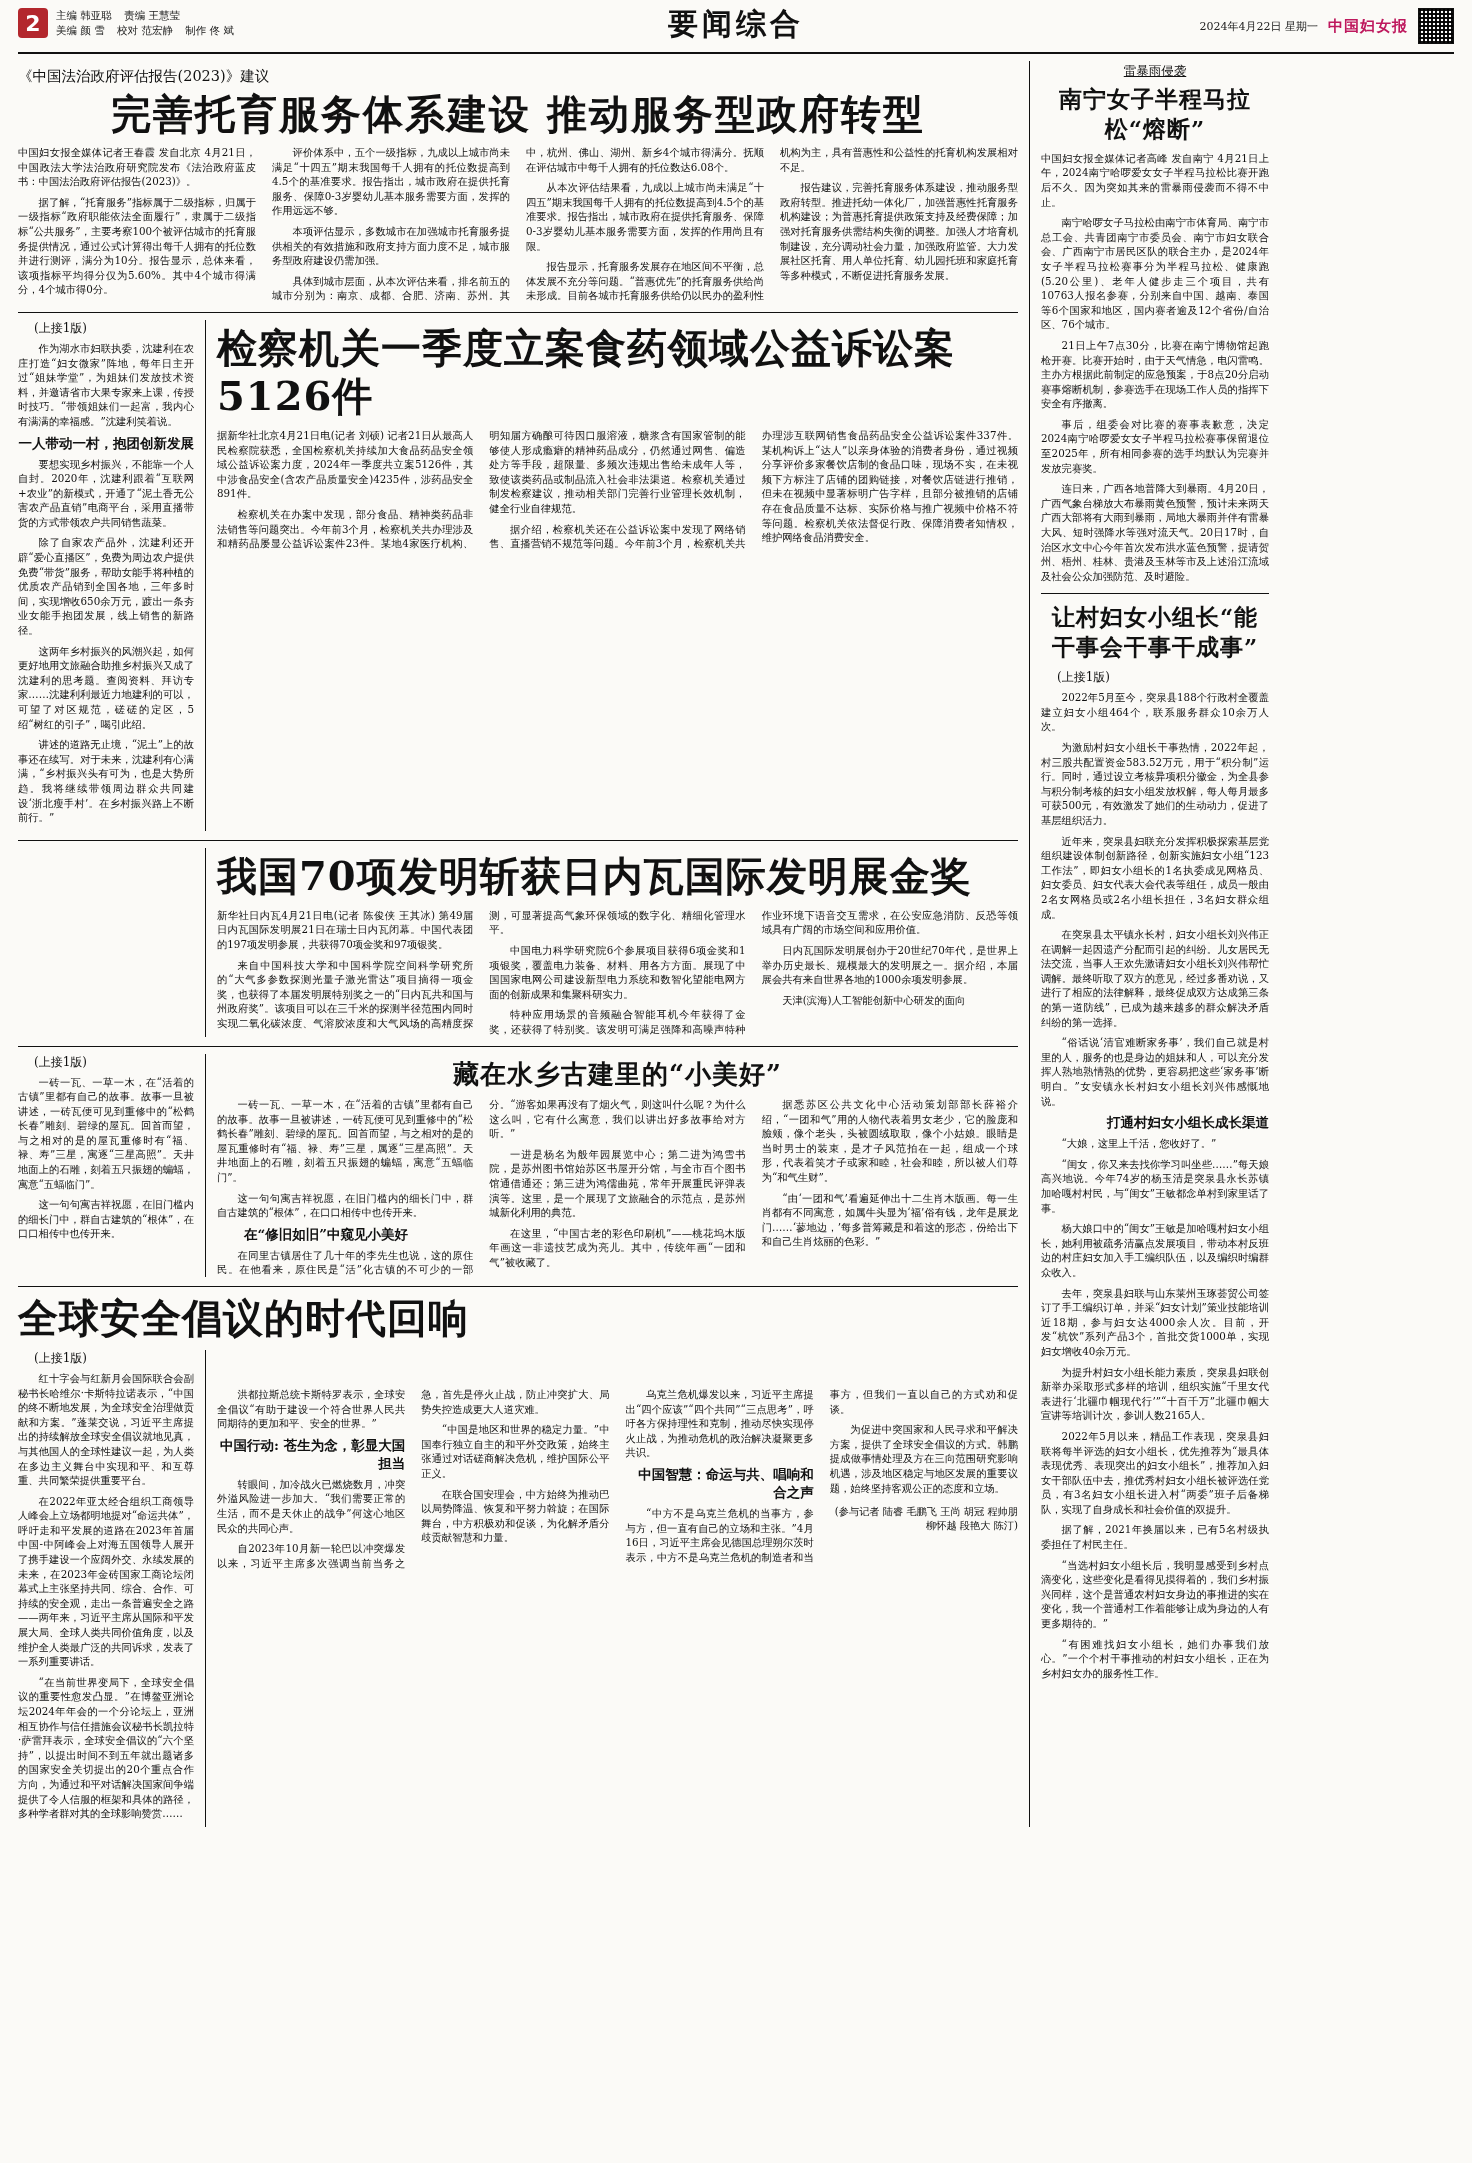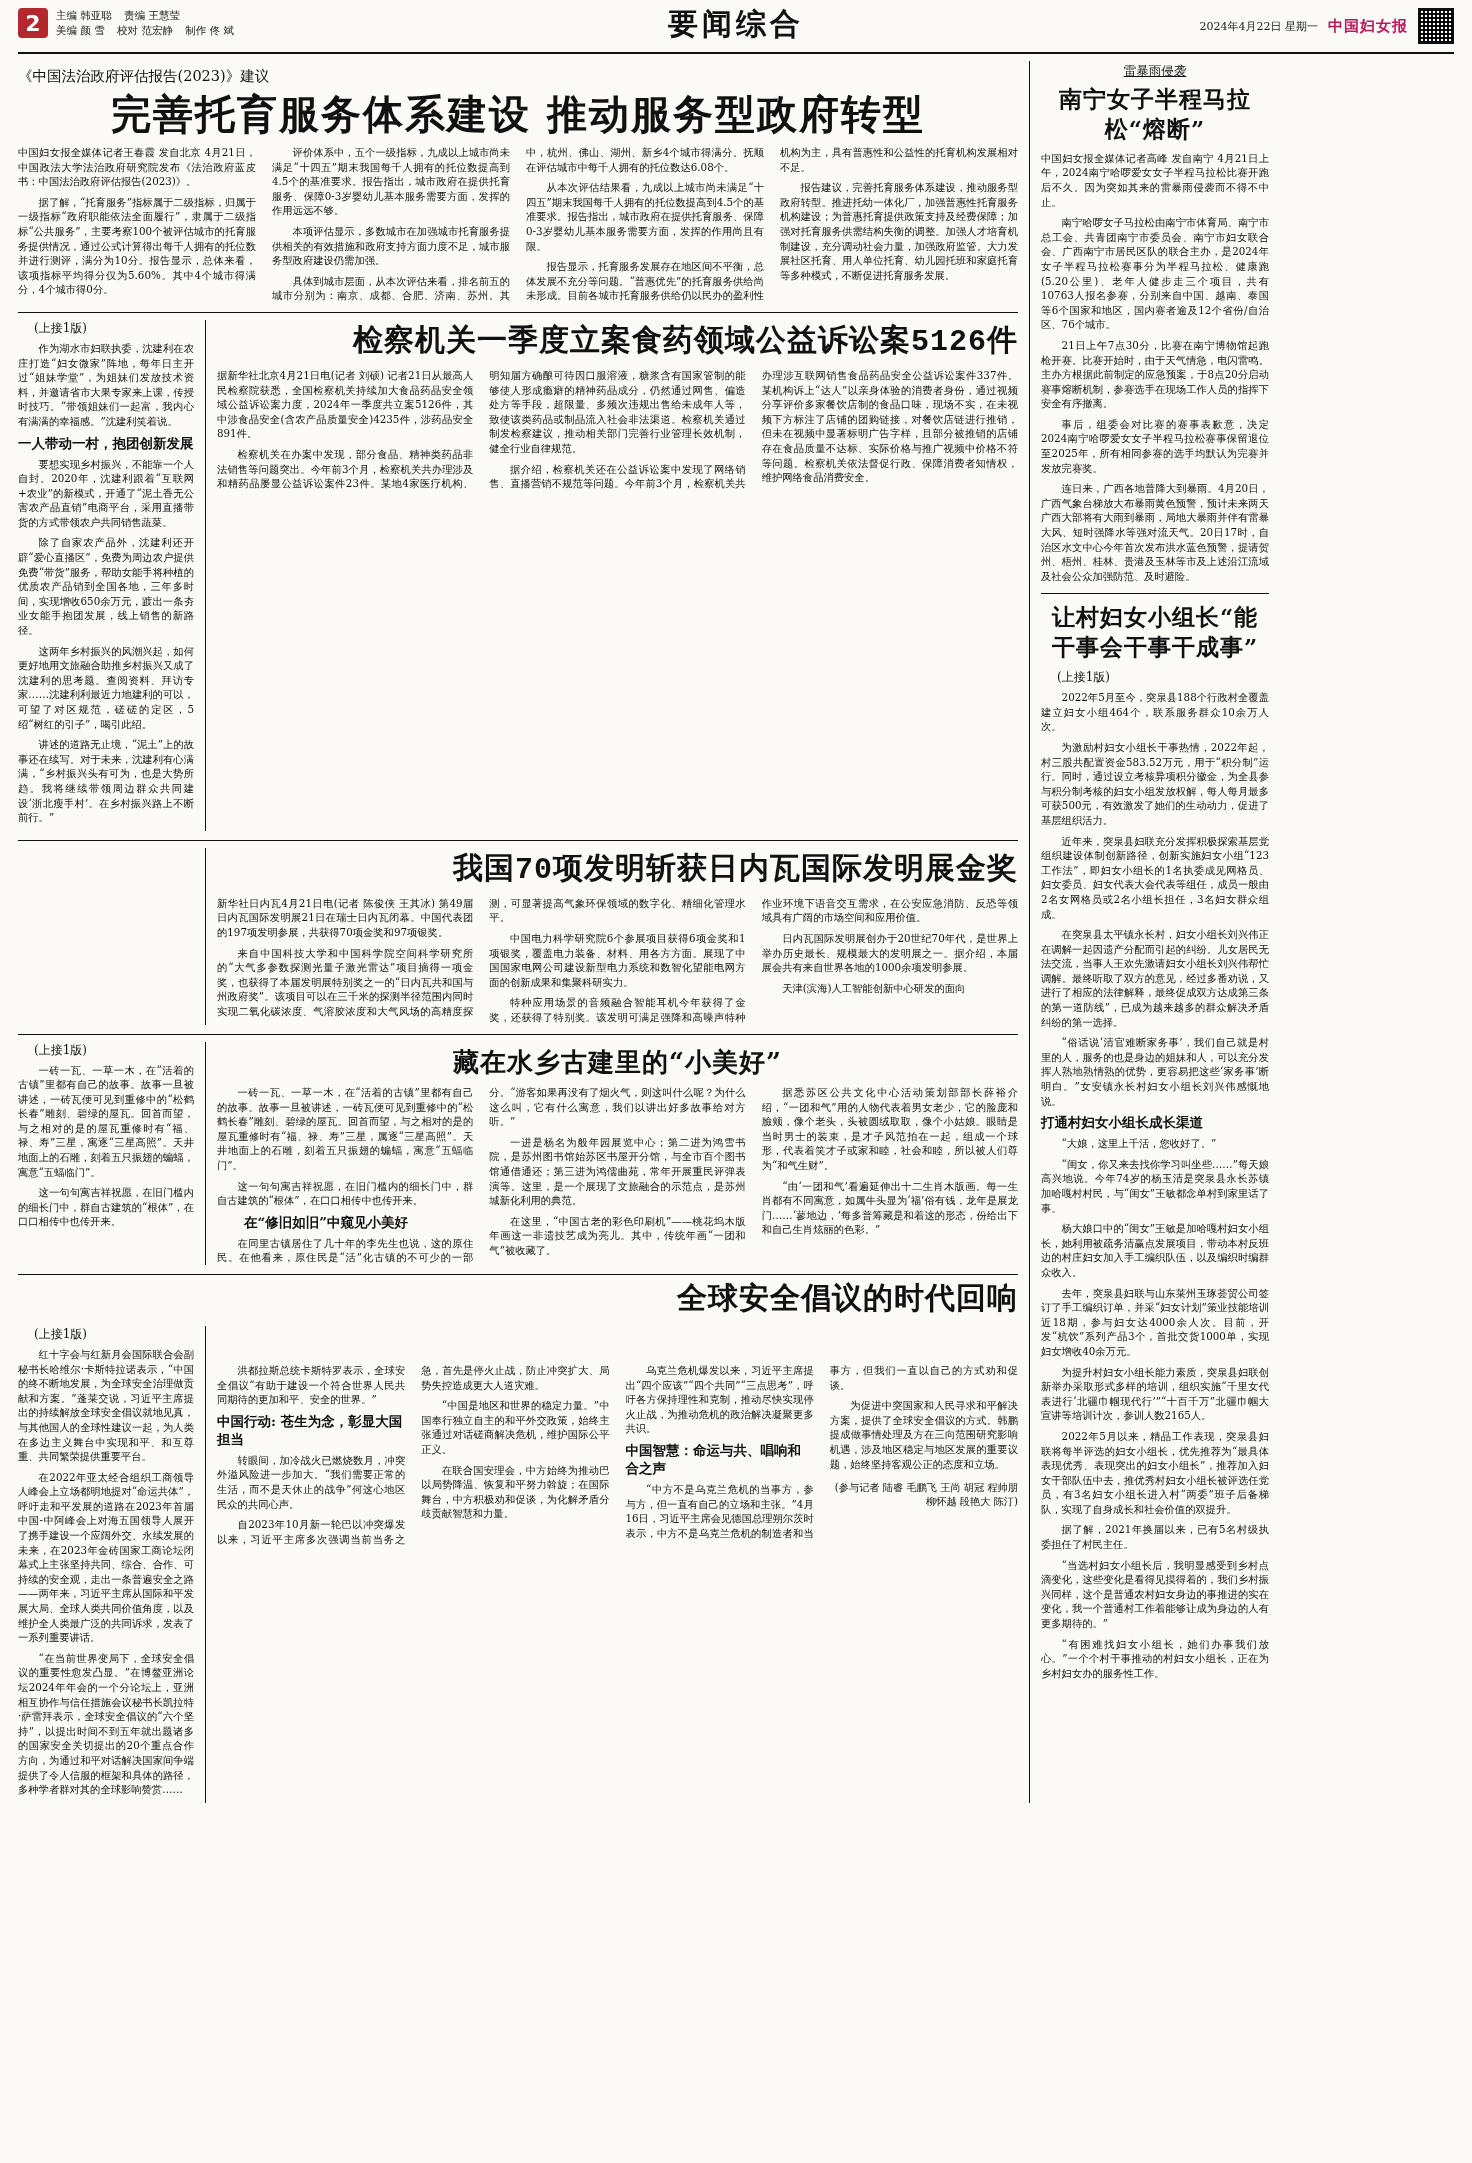--- a/index.html
+++ b/index.html
@@ -42,43 +42,43 @@
   .col-main{width:1000px;flex:none;}
   .vrule{width:1px;background:#111;margin:0 11px;flex:none;}
   .col-right{width:228px;flex:none;}
   
   .kicker{font-size:14.5px;margin:6px 0 5px 0;}
   .h1{
     font-size:40px;font-weight:bold;text-align:center;letter-spacing:2px;
     line-height:1.15;margin:2px 0 8px 0;
   }
   .h2{
-    font-size:30px;font-weight:bold;text-align:right;letter-spacing:1px;
-    line-height:1.2;margin:4px 0 8px 0;font-family:Liberation Mono, monospace;
+    font-size:40px;font-weight:bold;text-align:left;letter-spacing:1px;
+    line-height:1.2;margin:4px 0 8px 0;
   }
   .h3{
     font-size:26px;font-weight:bold;text-align:center;letter-spacing:1px;
     line-height:1.25;margin:4px 0 7px 0;
   }
   .h-right{
     font-size:23px;font-weight:bold;text-align:center;line-height:1.3;
     letter-spacing:1px;margin:2px 0 7px 0;
   }
   .sub-h{font-size:12.5px;text-align:center;margin:2px 0 4px 0;text-decoration:underline;}
   
   .cols{column-gap:16px;}
   .bt{
     font-size:10.3px;line-height:14.6px;text-align:justify;
     text-justify:inter-ideograph;margin:0 0 6px 0;
   }
   .bt.indent{text-indent:2em;}
   .cont{font-size:12px;margin:0 0 4px 16px;}
   .hr{border:0;border-top:1px solid #111;margin:9px 0 7px 0;}
   .subhead{
-    font-size:13.5px;font-weight:bold;text-align:left;margin:6px 0 4px 0;
+    font-size:13.5px;font-weight:bold;text-align:right;margin:6px 0 4px 0;
   }
   .subhead.left{text-align:left;text-indent:2em;}
   .sig{font-size:10.2px;text-align:right;}
   .col3{column-count:3;}
   .col4{column-count:4;}
   .block{break-inside:avoid;}
   .right-rule{border-top:1px solid #111;margin:10px 0 8px 0;}
 </style>
 </head>
 <body>

